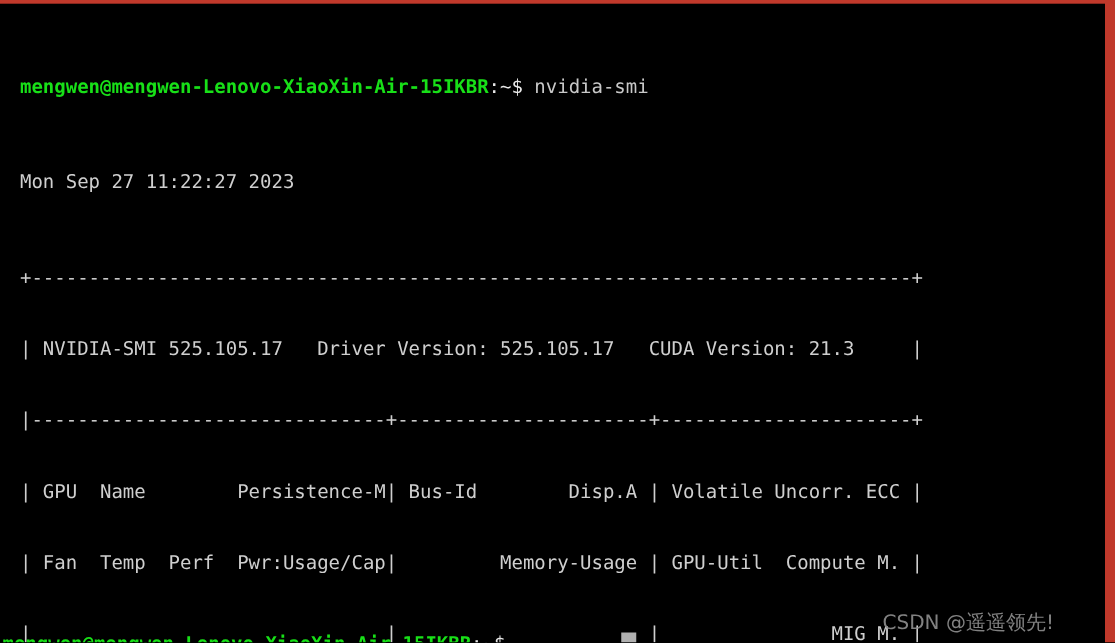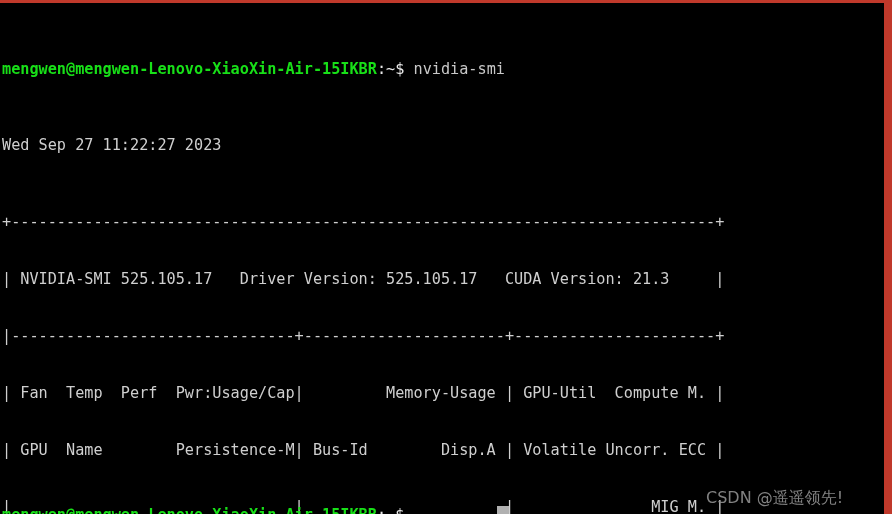--- a/index.html
+++ b/index.html
@@ -24,21 +24,21 @@
     width: 884px;
     height: 511px;
     background: #000000;
     overflow: hidden;
     font-family: "DejaVu Sans Mono", "Liberation Mono", monospace;
     font-size: 15.2px;
     line-height: 19.05px;
     letter-spacing: 0px;
     white-space: pre;
     color: #d0d0d0;
-    padding-left: 2px;
+    padding-left: 16px;
     box-sizing: border-box;
   }
   .line {
     height: 19.05px;
     white-space: pre;
     font-family: "DejaVu Sans Mono", "Liberation Mono", monospace;
   }
   .prompt-user {
     color: #18e018;
     font-weight: bold;
@@ -84,27 +84,27 @@
   }
 </style>
 </head>
 <body>
 
 <div id="terminal-window">
   <div id="screen">
 
     <div class="line"><span class="prompt-user">mengwen@mengwen-Lenovo-XiaoXin-Air-15IKBR</span><span class="prompt-sym">:~$</span><span class="cmd"> </span><span class="cmd">nvidia-smi</span></div>
 
-    <div class="line out">Wed Sep 27 11:22:27 2023</div>
+    <div class="line out">Mon Sep 27 11:22:27 2023</div>
 
     <div class="line out">+-----------------------------------------------------------------------------+</div>
     <div class="line out">| NVIDIA-SMI 525.105.17   Driver Version: 525.105.17   CUDA Version: 21.3     |</div>
     <div class="line out">|-------------------------------+----------------------+----------------------+</div>
+    <div class="line out">| GPU  Name        Persistence-M| Bus-Id        Disp.A | Volatile Uncorr. ECC |</div>
     <div class="line out">| Fan  Temp  Perf  Pwr:Usage/Cap|         Memory-Usage | GPU-Util  Compute M. |</div>
-    <div class="line out">| GPU  Name        Persistence-M| Bus-Id        Disp.A | Volatile Uncorr. ECC |</div>
     <div class="line out">|                               |                      |               MIG M. |</div>
     
     
     
     
     
     
     
     
     

